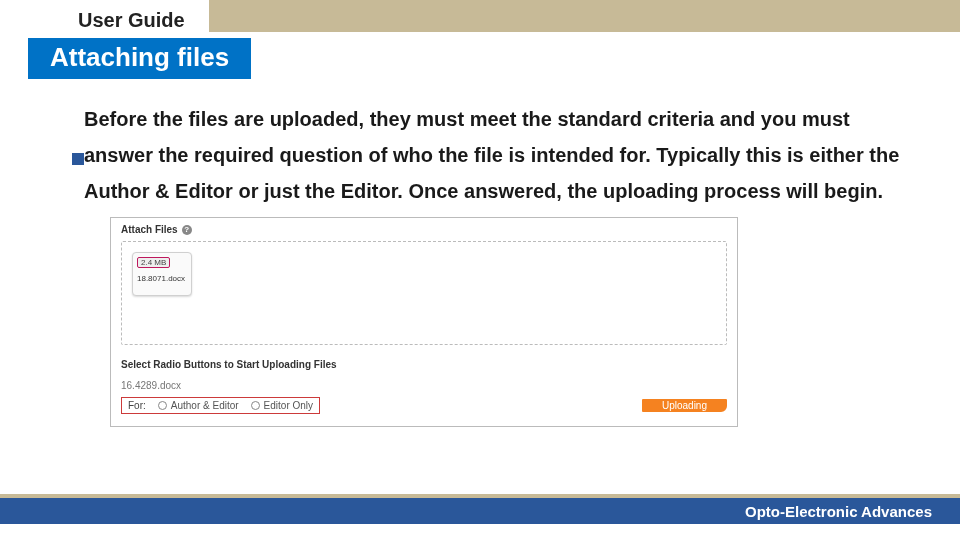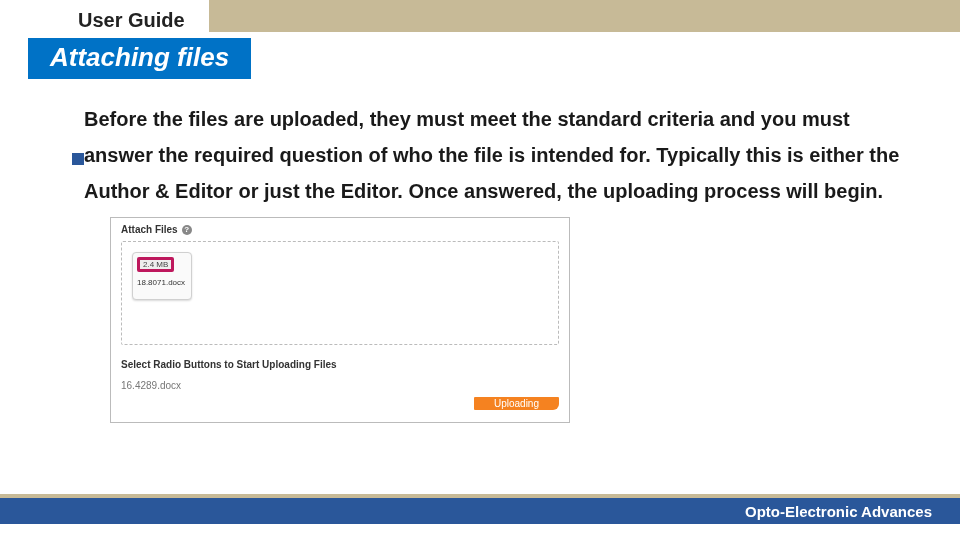--- a/index.html
+++ b/index.html
@@ -8,36 +8,36 @@
   
   .top-bar { height: 32px; background: #c7ba97; display: flex; align-items: center; }
   .top-bar .left-pad { width: 62px; height: 100%; background: #fff; }
   .top-bar .title-box { background: #fff; height: 100%; display: flex; align-items: center; padding: 8px 24px 0 16px; }
   .top-bar .title-box span { font-weight: 700; font-size: 20px; color: #222; }
   .top-bar .fill { flex: 1; }
 
   
   .ribbon-row { display: flex; align-items: stretch; margin-top: 6px; }
   .ribbon-row .left-gap { width: 28px; }
-  .ribbon { background: #0072c6; color: #fff; font-weight: 700; font-size: 26px; padding: 4px 22px 6px 22px; font-style: italic; }
+  .ribbon { background: #0072c6; color: #fff; font-weight: 700; font-size: 26px; padding: 4px 22px 6px 22px; }
 
   
   .body { padding: 22px 40px 0 72px; }
   .bullet-row { display: flex; align-items: center; }
   .bullet-sq { width: 12px; height: 12px; background: #2a579a; flex: 0 0 auto; margin-top: 8px; }
   .bullet-text { font-size: 20px; font-weight: 700; color: #1a1a1a; line-height: 1.8; }
 
   
-  .shot { margin: 8px 0 0 38px; width: 460px; border: 1px solid #bbb; background: #fff; font-family: Arial, sans-serif; font-size: 10px; color: #333; position: relative; padding: 6px 10px 12px 10px; }
+  .shot { margin: 8px 0 0 38px; width: 628px; border: 1px solid #bbb; background: #fff; font-family: Arial, sans-serif; font-size: 10px; color: #333; position: relative; padding: 6px 10px 12px 10px; }
   .shot .h1 { font-weight: 700; font-size: 10px; display: flex; align-items: center; gap: 4px; }
   .help-icon { display: inline-flex; width: 10px; height: 10px; border-radius: 50%; background: #888; color: #fff; font-size: 8px; align-items: center; justify-content: center; }
 
   .dropzone { margin-top: 6px; border: 1px dashed #bbb; border-radius: 2px; height: 104px; position: relative; padding: 10px; }
   .thumb { width: 60px; border: 1px solid #d0d0d0; border-radius: 4px; background: #fafafa; box-shadow: 0 1px 2px rgba(0,0,0,0.15); padding: 4px 4px 12px 4px; font-size: 8px; color: #444; position: relative; }
-  .thumb .size { background: #eee; border: 3px solid #be185d; border-radius: 2px; padding: 0 3px; display: inline-block; font-size: 8px; }
+  .thumb .size { background: #eee; border: 1px solid #be185d; border-radius: 2px; padding: 0 3px; display: inline-block; font-size: 8px; }
   .thumb .fname { margin-top: 6px; font-size: 8px; color: #333; white-space: nowrap; overflow: hidden; }
 
   .subhead { font-weight: 700; font-size: 10px; margin-top: 14px; }
   .fname2 { font-size: 10px; color: #777; margin-top: 10px; }
 
   .radio-row { margin-top: 6px; display: flex; align-items: center; gap: 16px; }
   .radio-box { border: 1px solid #cc3a3a; padding: 2px 6px; display: flex; align-items: center; gap: 12px; font-size: 10px; }
   .radio-box .lbl { font-weight: 400; color: #444; }
   .opt { display: flex; align-items: center; gap: 4px; color: #555; }
   .radio { width: 9px; height: 9px; border: 1px solid #888; border-radius: 50%; display: inline-block; }
@@ -81,20 +81,31 @@
       <div class="thumb">
         <span class="size">2.4 MB</span>
         <div class="fname">18.8071.docx</div>
       </div>
     </div>
 
     <div class="subhead">Select Radio Buttons to Start Uploading Files</div>
     <div class="fname2">16.4289.docx</div>
 
     <div class="radio-row">
+      <div class="radio-box">
+        <span class="lbl">For:</span>
+        <span class="opt">
+          <span class="radio"></span>
+          <span>Author &amp; Editor</span>
+        </span>
+        <span class="opt">
+          <span class="radio"></span>
+          <span>Editor Only</span>
+        </span>
+      </div>
       <div class="upload-pill">Uploading</div>
     </div>
   </div>
 </div>
 
 <div class="footer">
   <div class="tan-strip"></div>
   <div class="blue-bar">
     <div class="brand">Opto-Electronic Advances</div>
   </div>

